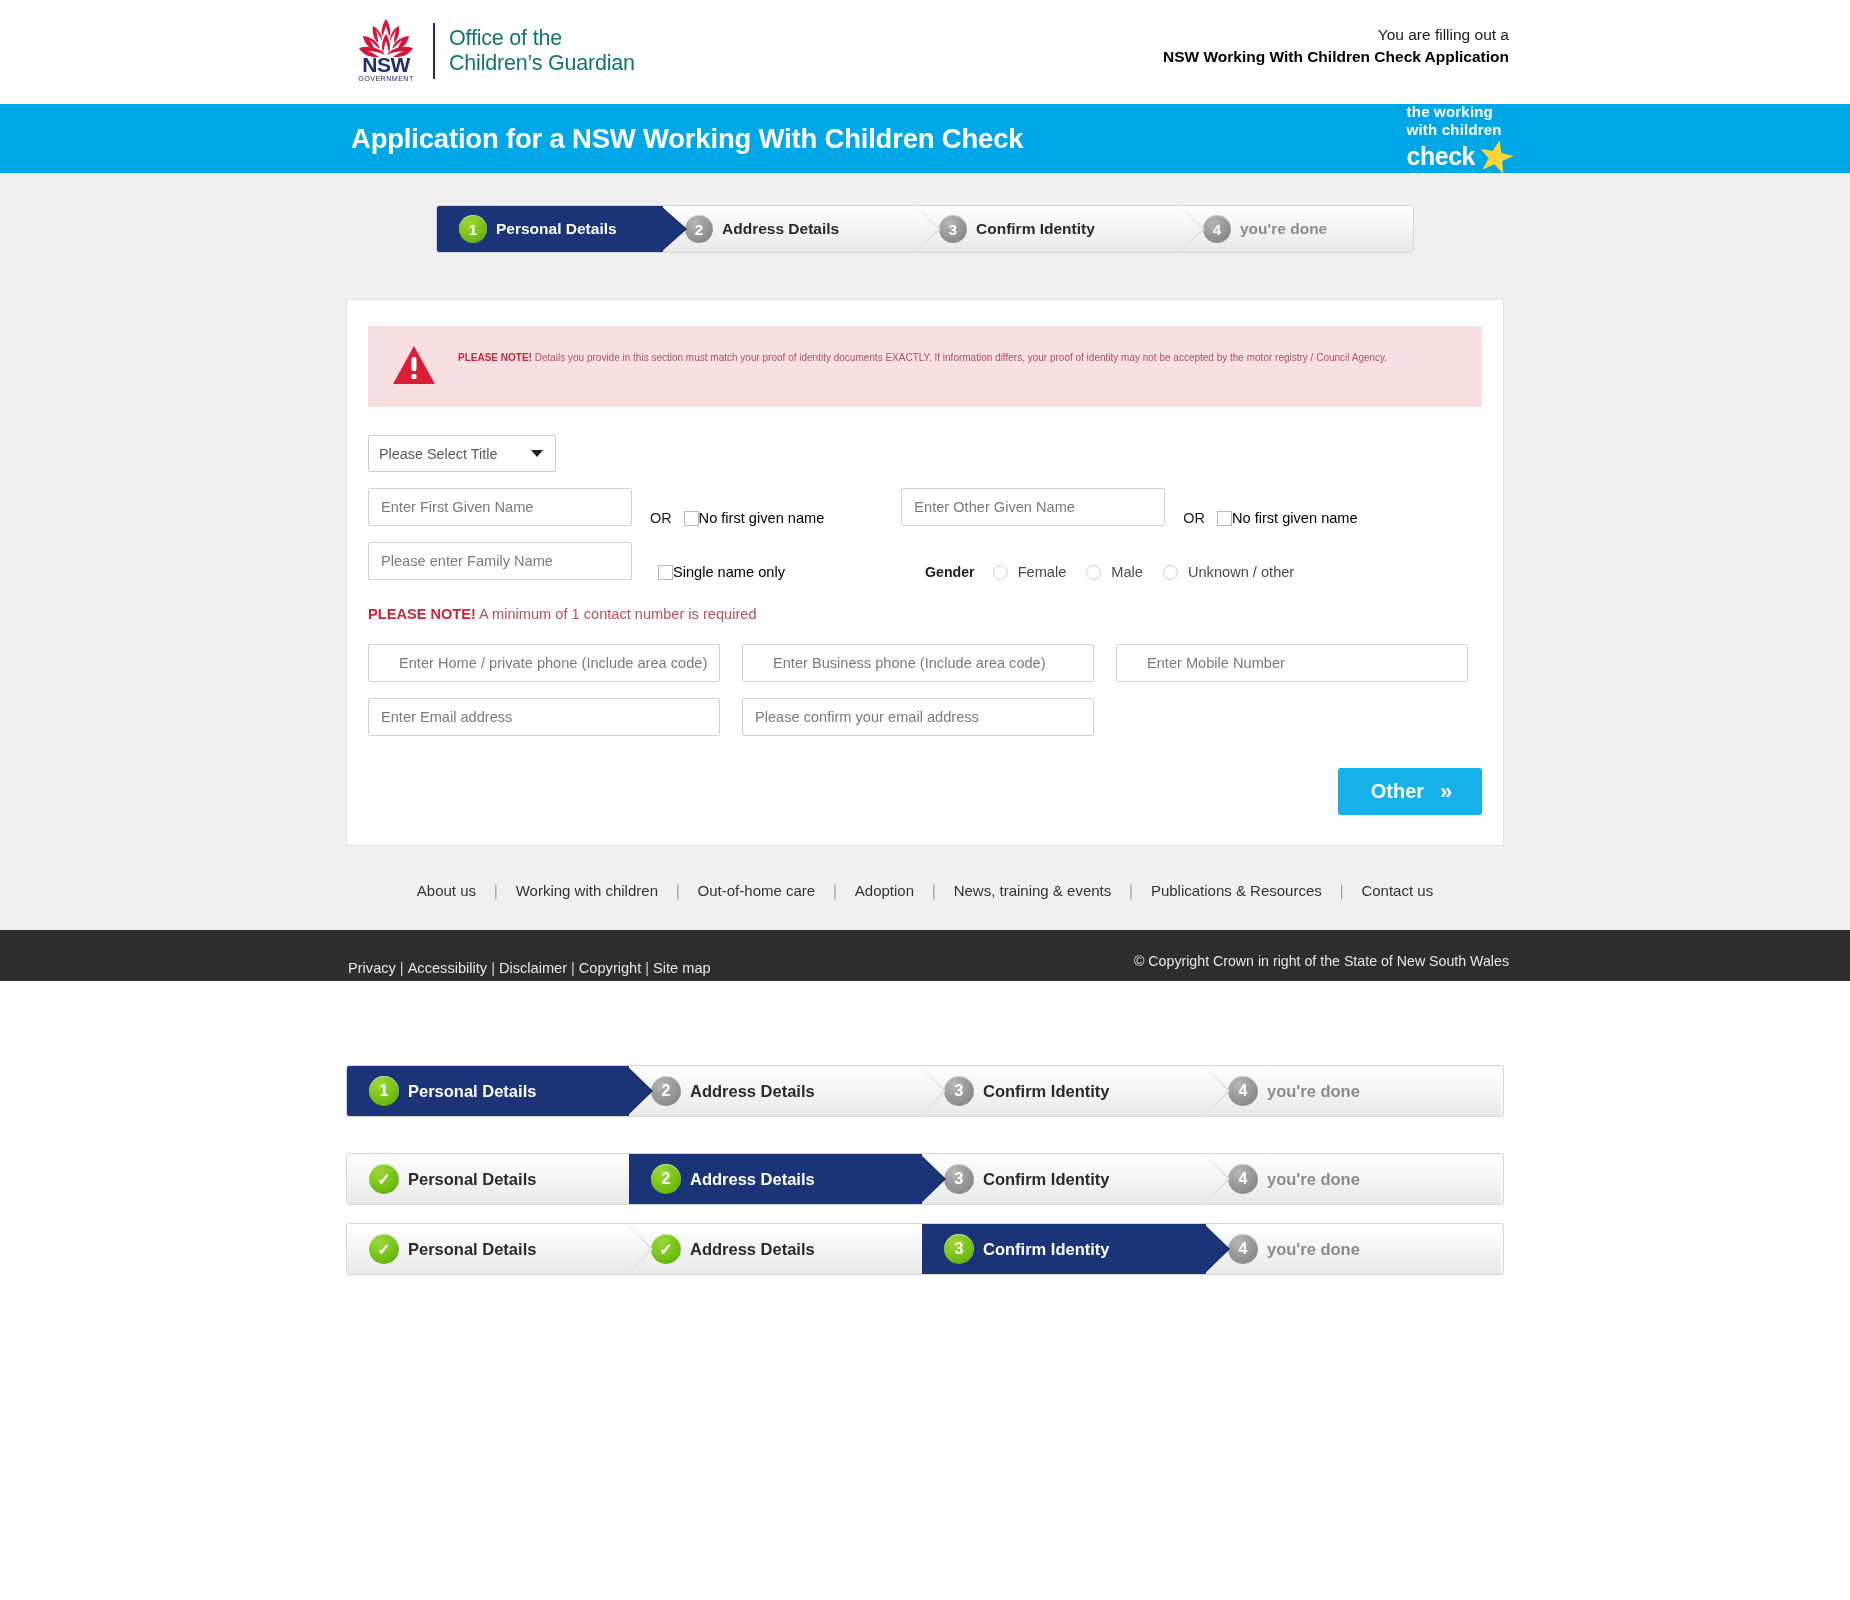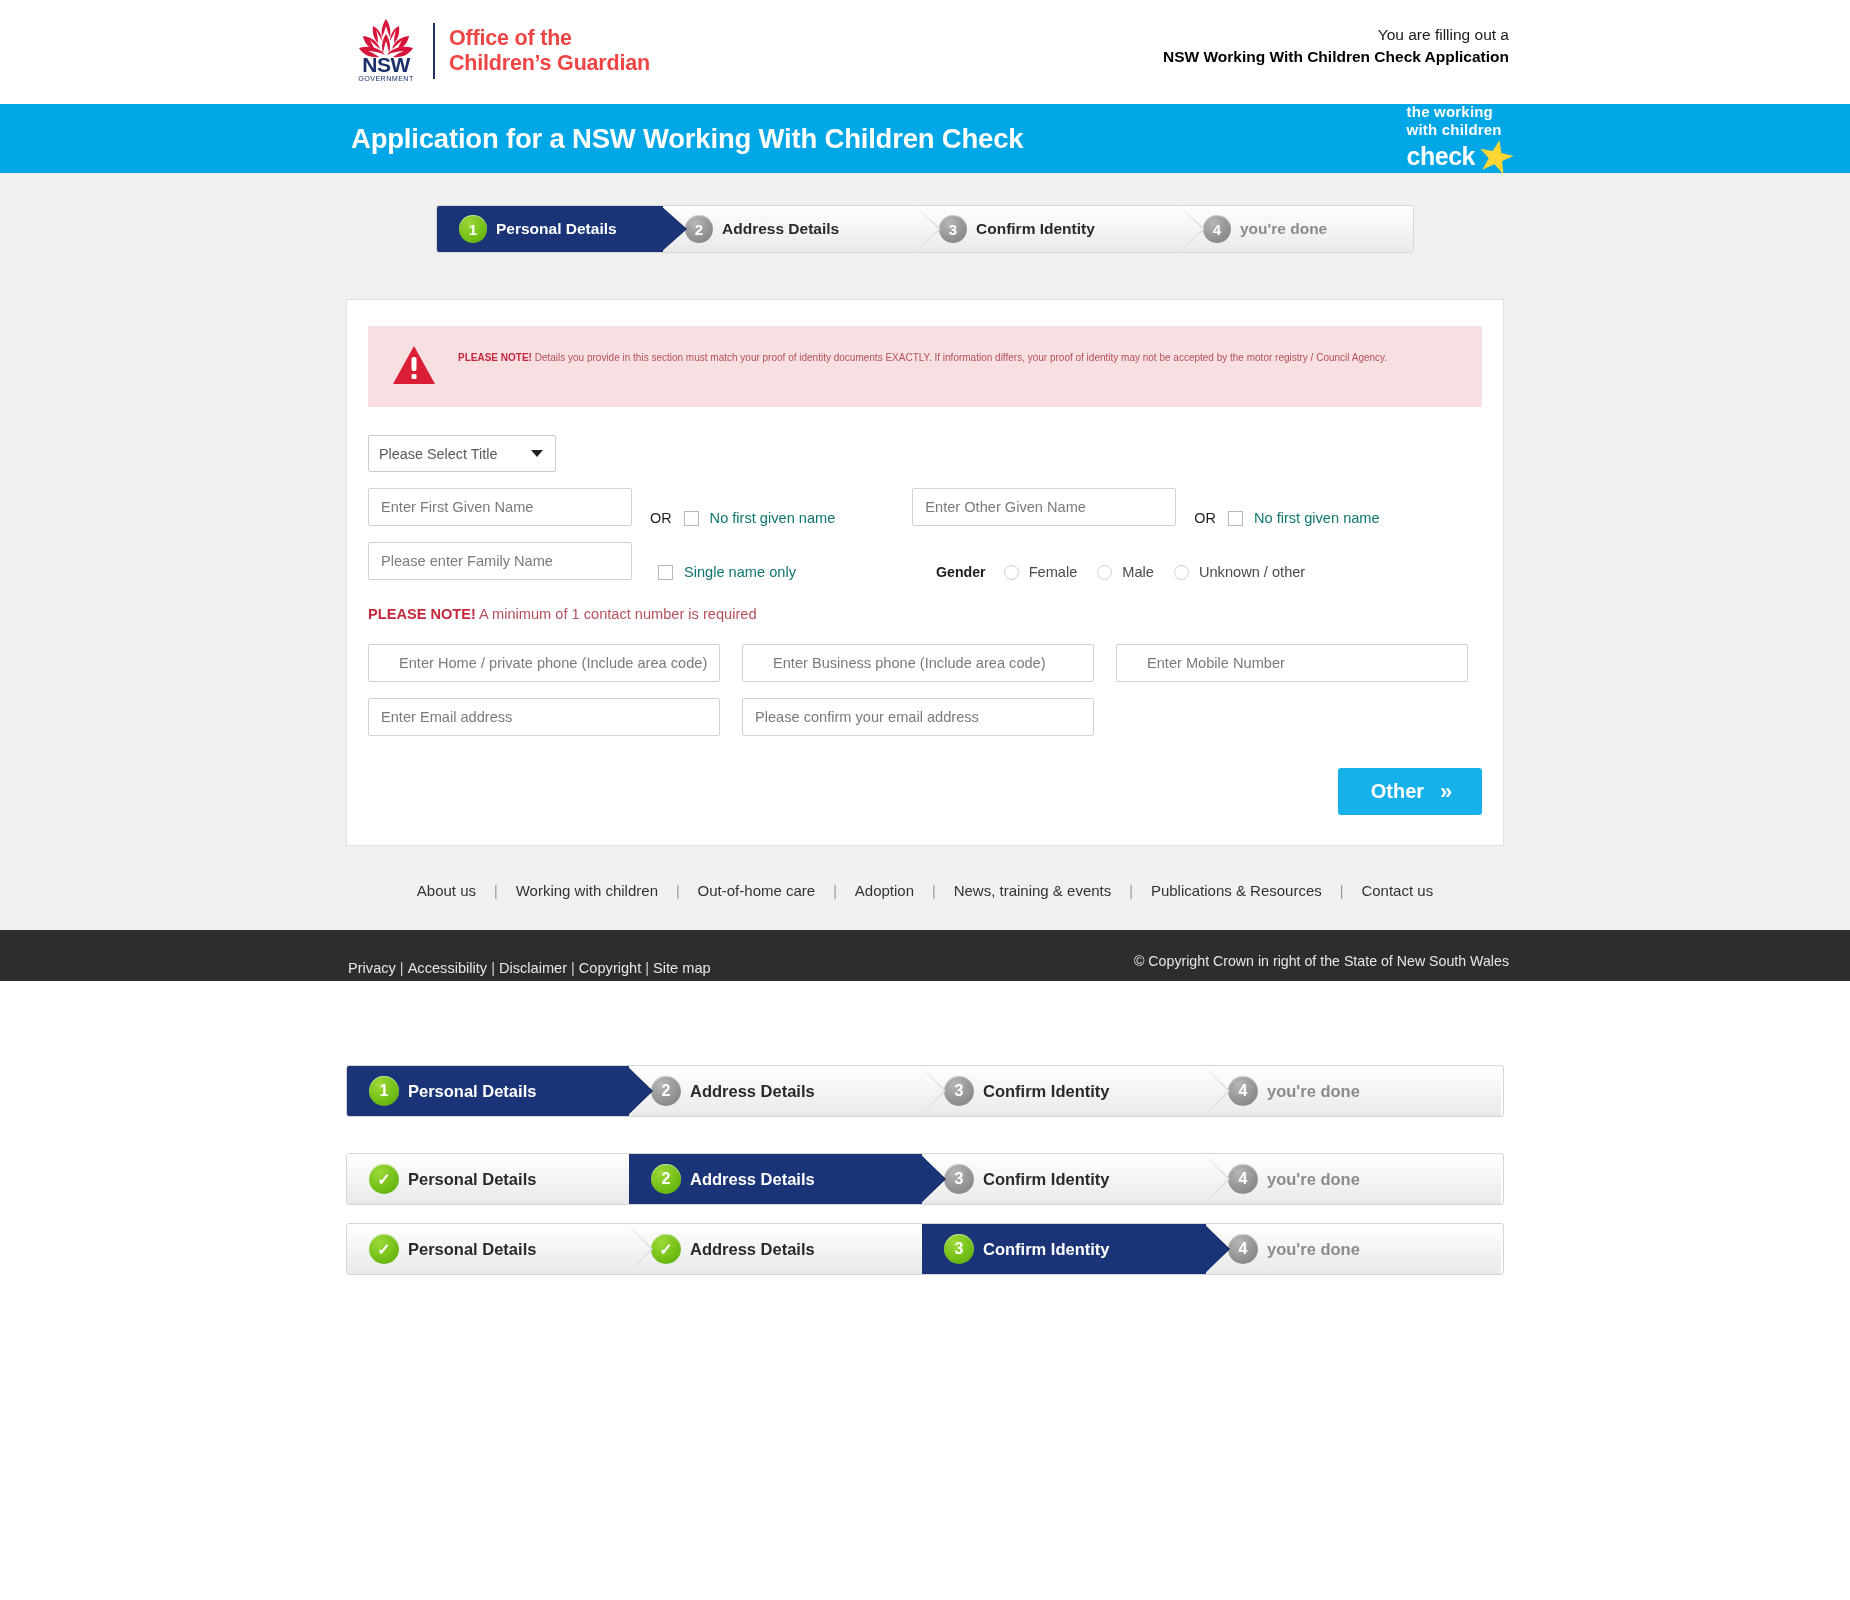--- a/index.html
+++ b/index.html
@@ -38,21 +38,21 @@
   .nsw-word .small {
     font-family: "Liberation Sans", sans-serif;
     font-weight: normal; font-size: 7.2px; letter-spacing: 0.4px; color: #1c2f6b;
     line-height: 9px; display: block;
   }
   .logo-divider {
     width: 2px; height: 56px; background: #1c2f6b; margin: 0 14px 0 16px;
   }
   .logo-text {
     font-family: "Liberation Sans", sans-serif;
-    font-size: 21.5px; font-weight: bold; color: #ef4444; line-height: 25px;
+    font-size: 21.5px; font-weight: normal; color: #0f766e; line-height: 25px;
     letter-spacing: -0.2px;
   }
   .filling-out {
     position: absolute; right: 341px; top: 24px; text-align: right;
   }
   .filling-out .line1 { font-size: 15.5px; color: #1a1a1a; line-height: 22px; }
   .filling-out .line2 { font-size: 15.5px; color: #000; font-weight: bold; line-height: 22px; }
 
   
   .blue-banner {
@@ -179,21 +179,21 @@
   }
   .txt::placeholder { color: #7a7a7a; opacity: 1; }
   .w-name { width: 264px; }
   .w-phone { width: 352px; padding-left: 30px; }
   .w-email { width: 352px; }
   .or-lbl { font-size: 14.4px; color: #1d1d1d; margin: 0 12px 0 18px; }
   .cbx {
     width: 15px; height: 15px; border: 1px solid #b9b9b9; background: #fff;
     display:inline-block; flex: 0 0 auto; cursor: pointer;
   }
-  .cbx-lbl { font-size: 14.6px; color: #0f766e; margin-left: 11px; white-space: nowrap; }
+  .cbx-lbl { font-size: 14.6px; color: #000000; white-space: nowrap; }
   .gap-1 { width: 77px; }
   .gap-2 { width: 26px; }
   .gender-lbl { font-size: 14.2px; font-weight: bold; color: #1d1d1d; margin-right: 18px; }
   .radio {
     width: 15px; height: 15px; border: 1px solid #cfcfcf; border-radius: 50%;
     background:#fff; display:inline-block; flex:0 0 auto; cursor:pointer;
   }
   .radio-lbl { font-size: 14.6px; color: #4a4a4a; margin-left: 10px; margin-right: 20px; white-space: nowrap; }
 
   .note-line {

